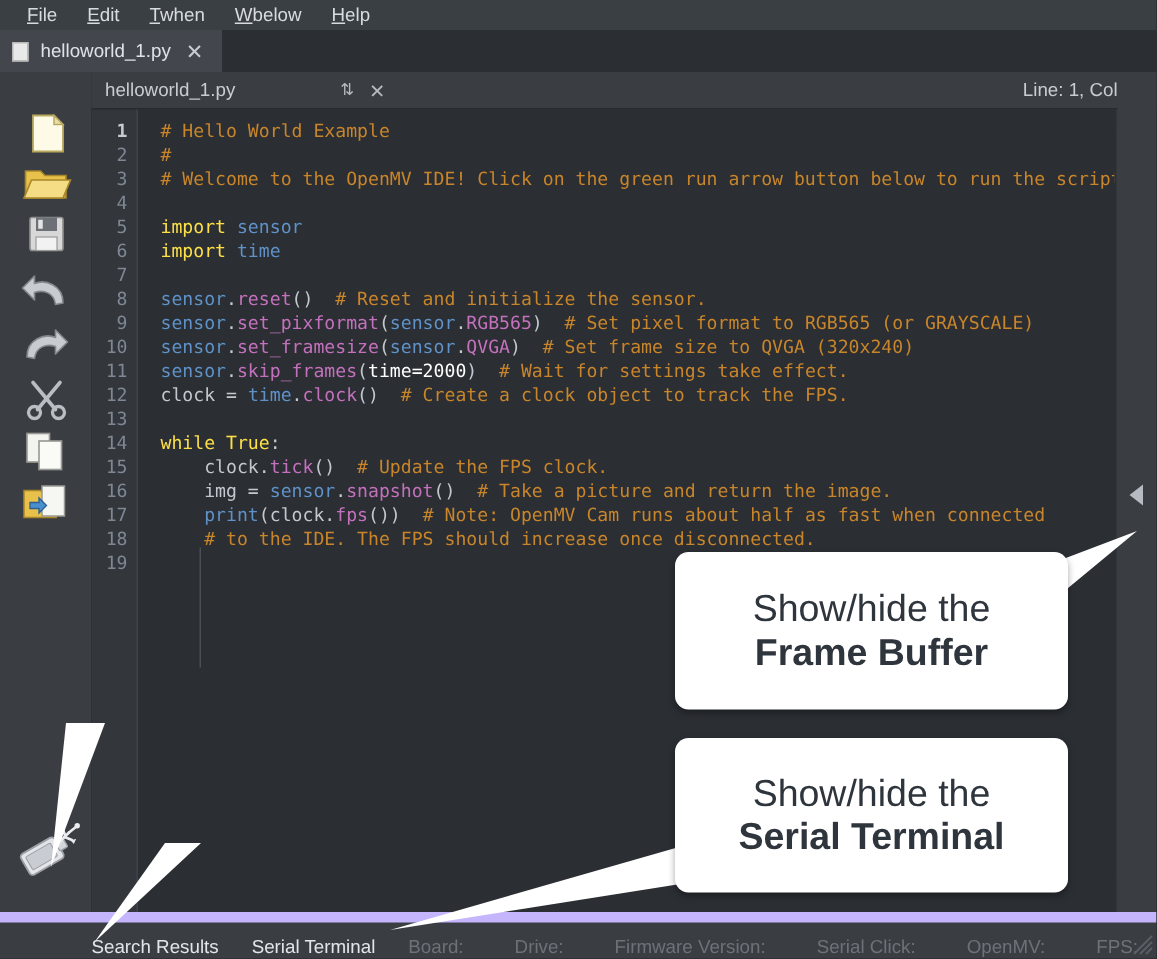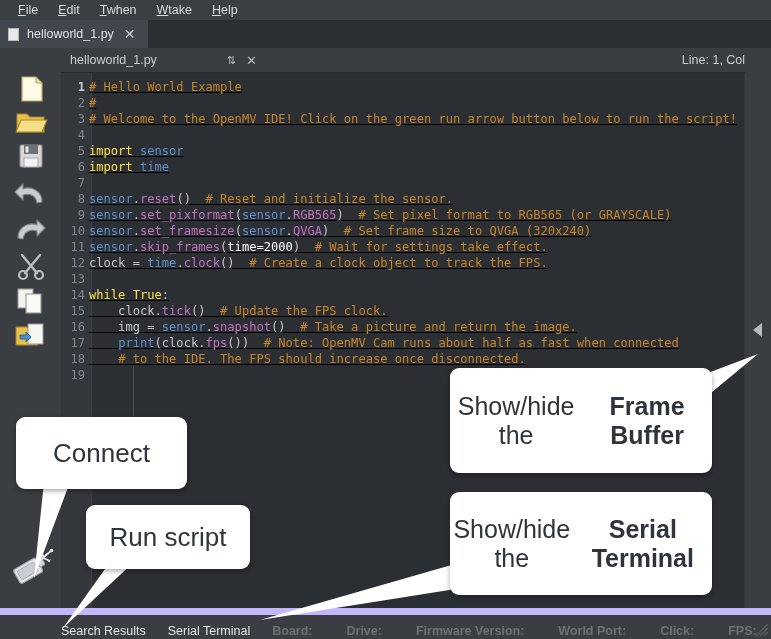--- a/index.html
+++ b/index.html
@@ -120,21 +120,21 @@
     line-height: 16px;
     white-space: pre;
   }
   .cl { height: 16px; position: relative; }
   .ln {
     position: absolute; left: 0; width: 24px;
     text-align: right;
     color: #7e8793;
   }
   .ln.cur { color: #c8ccd2; font-weight: bold; }
-  .ct { position: absolute; left: 28px; text-decoration: underline; }
+  .ct { position: absolute; left: 46px; }
   .c-com { color: #c8852a; }
   .c-kw  { color: #fde047; }
   .c-obj { color: #5e92c8; }
   .c-fn  { color: #c471bd; }
   .c-txt { color: #c3c8ce; }
   .c-arg { color: #ffffff; }
 
   .indent-guide {
     position: absolute;
     width: 1px;
@@ -182,34 +182,34 @@
     position: absolute; left: 61px; top: 0;
     height: 31px;
     display: flex; align-items: center;
   }
   .sb-tab {
     font-size: 12.5px; color: #e2e6ea;
     margin-right: 22px; white-space: nowrap;
   }
   .sb-field {
     font-size: 12.5px; color: #6d7278;
-    margin-right: 34px; white-space: nowrap; font-weight: bold;
+    margin-right: 34px; white-space: nowrap;
   }
   .sb-grip {
     position: absolute; right: 2px; bottom: 2px;
     width: 14px; height: 14px;
   }
 
   
   .callout {
     position: absolute;
     background: #ffffff;
     border-radius: 9px;
     box-shadow: 0 2px 5px rgba(0,0,0,0.35);
-    display: flex; flex-direction: row;
+    display: flex; flex-direction: column;
     align-items: center; justify-content: center;
     color: #2f353c;
     text-align: center;
     z-index: 40;
   }
   .callout .l1 { font-size: 25px; font-weight: 400; line-height: 1.16; }
   .callout .l2 { font-size: 25px; font-weight: bold; line-height: 1.16; }
   .callout.single .l1 { font-size: 26px; }
   .tail { position: absolute; z-index: 39; }
 
@@ -220,21 +220,21 @@
 </style>
 </head>
 <body>
 
 <div id="app">
 
   <div class="menubar">
     <div class="menu-item"><span class="mn">F</span><span>ile</span></div>
     <div class="menu-item"><span class="mn">E</span><span>dit</span></div>
     <div class="menu-item"><span class="mn">T</span><span>when</span></div>
-    <div class="menu-item"><span class="mn">W</span><span>take</span></div>
+    <div class="menu-item"><span class="mn">W</span><span>below</span></div>
     <div class="menu-item"><span class="mn">H</span><span>elp</span></div>
   </div>
 
   <div class="tabbar">
     <div class="doctab">
       <span class="page-ic"></span>
       <span class="tab-label">helloworld_1.py</span>
       <span class="tab-close">✕</span>
     </div>
   </div>
@@ -350,22 +350,22 @@
     </div>
   </div>
 
   <div class="statusbar">
     <div class="sb-inner">
       <span class="sb-tab">Search Results</span>
       <span class="sb-tab">Serial Terminal</span>
       <span class="sb-field">Board:</span>
       <span class="sb-field">Drive:</span>
       <span class="sb-field">Firmware Version:</span>
-      <span class="sb-field">World Port:</span>
-      <span class="sb-field">Click:</span>
+      <span class="sb-field">Serial Click:</span>
+      <span class="sb-field">OpenMV:</span>
       <span class="sb-field">FPS:</span>
     </div>
     <div class="sb-grip">
       <svg viewBox="0 0 14 14" width="14" height="14">
         <g stroke="#5a5f65" stroke-width="1.3">
           <path d="M13 5 L5 13"></path>
             <path d="M13 9 L9 13"></path>
             <path d="M13 1 L1 13"></path>
         </g>
       </svg>
@@ -381,27 +381,21 @@
   </svg>
 
   <svg class="tail" style="left:640px; top:340px; width:131px; height:130px;" viewBox="0 0 131 130">
     <path d="M60 36 L60 62 L118 14 Z" fill="#ffffff"></path>
   </svg>
 
   <svg class="tail" style="left:240px; top:500px; width:230px; height:130px;" viewBox="0 0 230 130">
     <path d="M222 62 L222 88 L20 120 Z" fill="#ffffff"></path>
   </svg>
 
-  <div class="callout single" id="co-connect">
-    <div class="l1">Connect</div>
-  </div>
-
-  <div class="callout single" id="co-run">
-    <div class="l1">Run script</div>
-  </div>
+
 
   <div class="callout" id="co-fb">
     <div class="l1">Show/hide the</div>
     <div class="l2">Frame Buffer</div>
   </div>
 
   <div class="callout" id="co-term">
     <div class="l1">Show/hide the</div>
     <div class="l2">Serial Terminal</div>
   </div>

